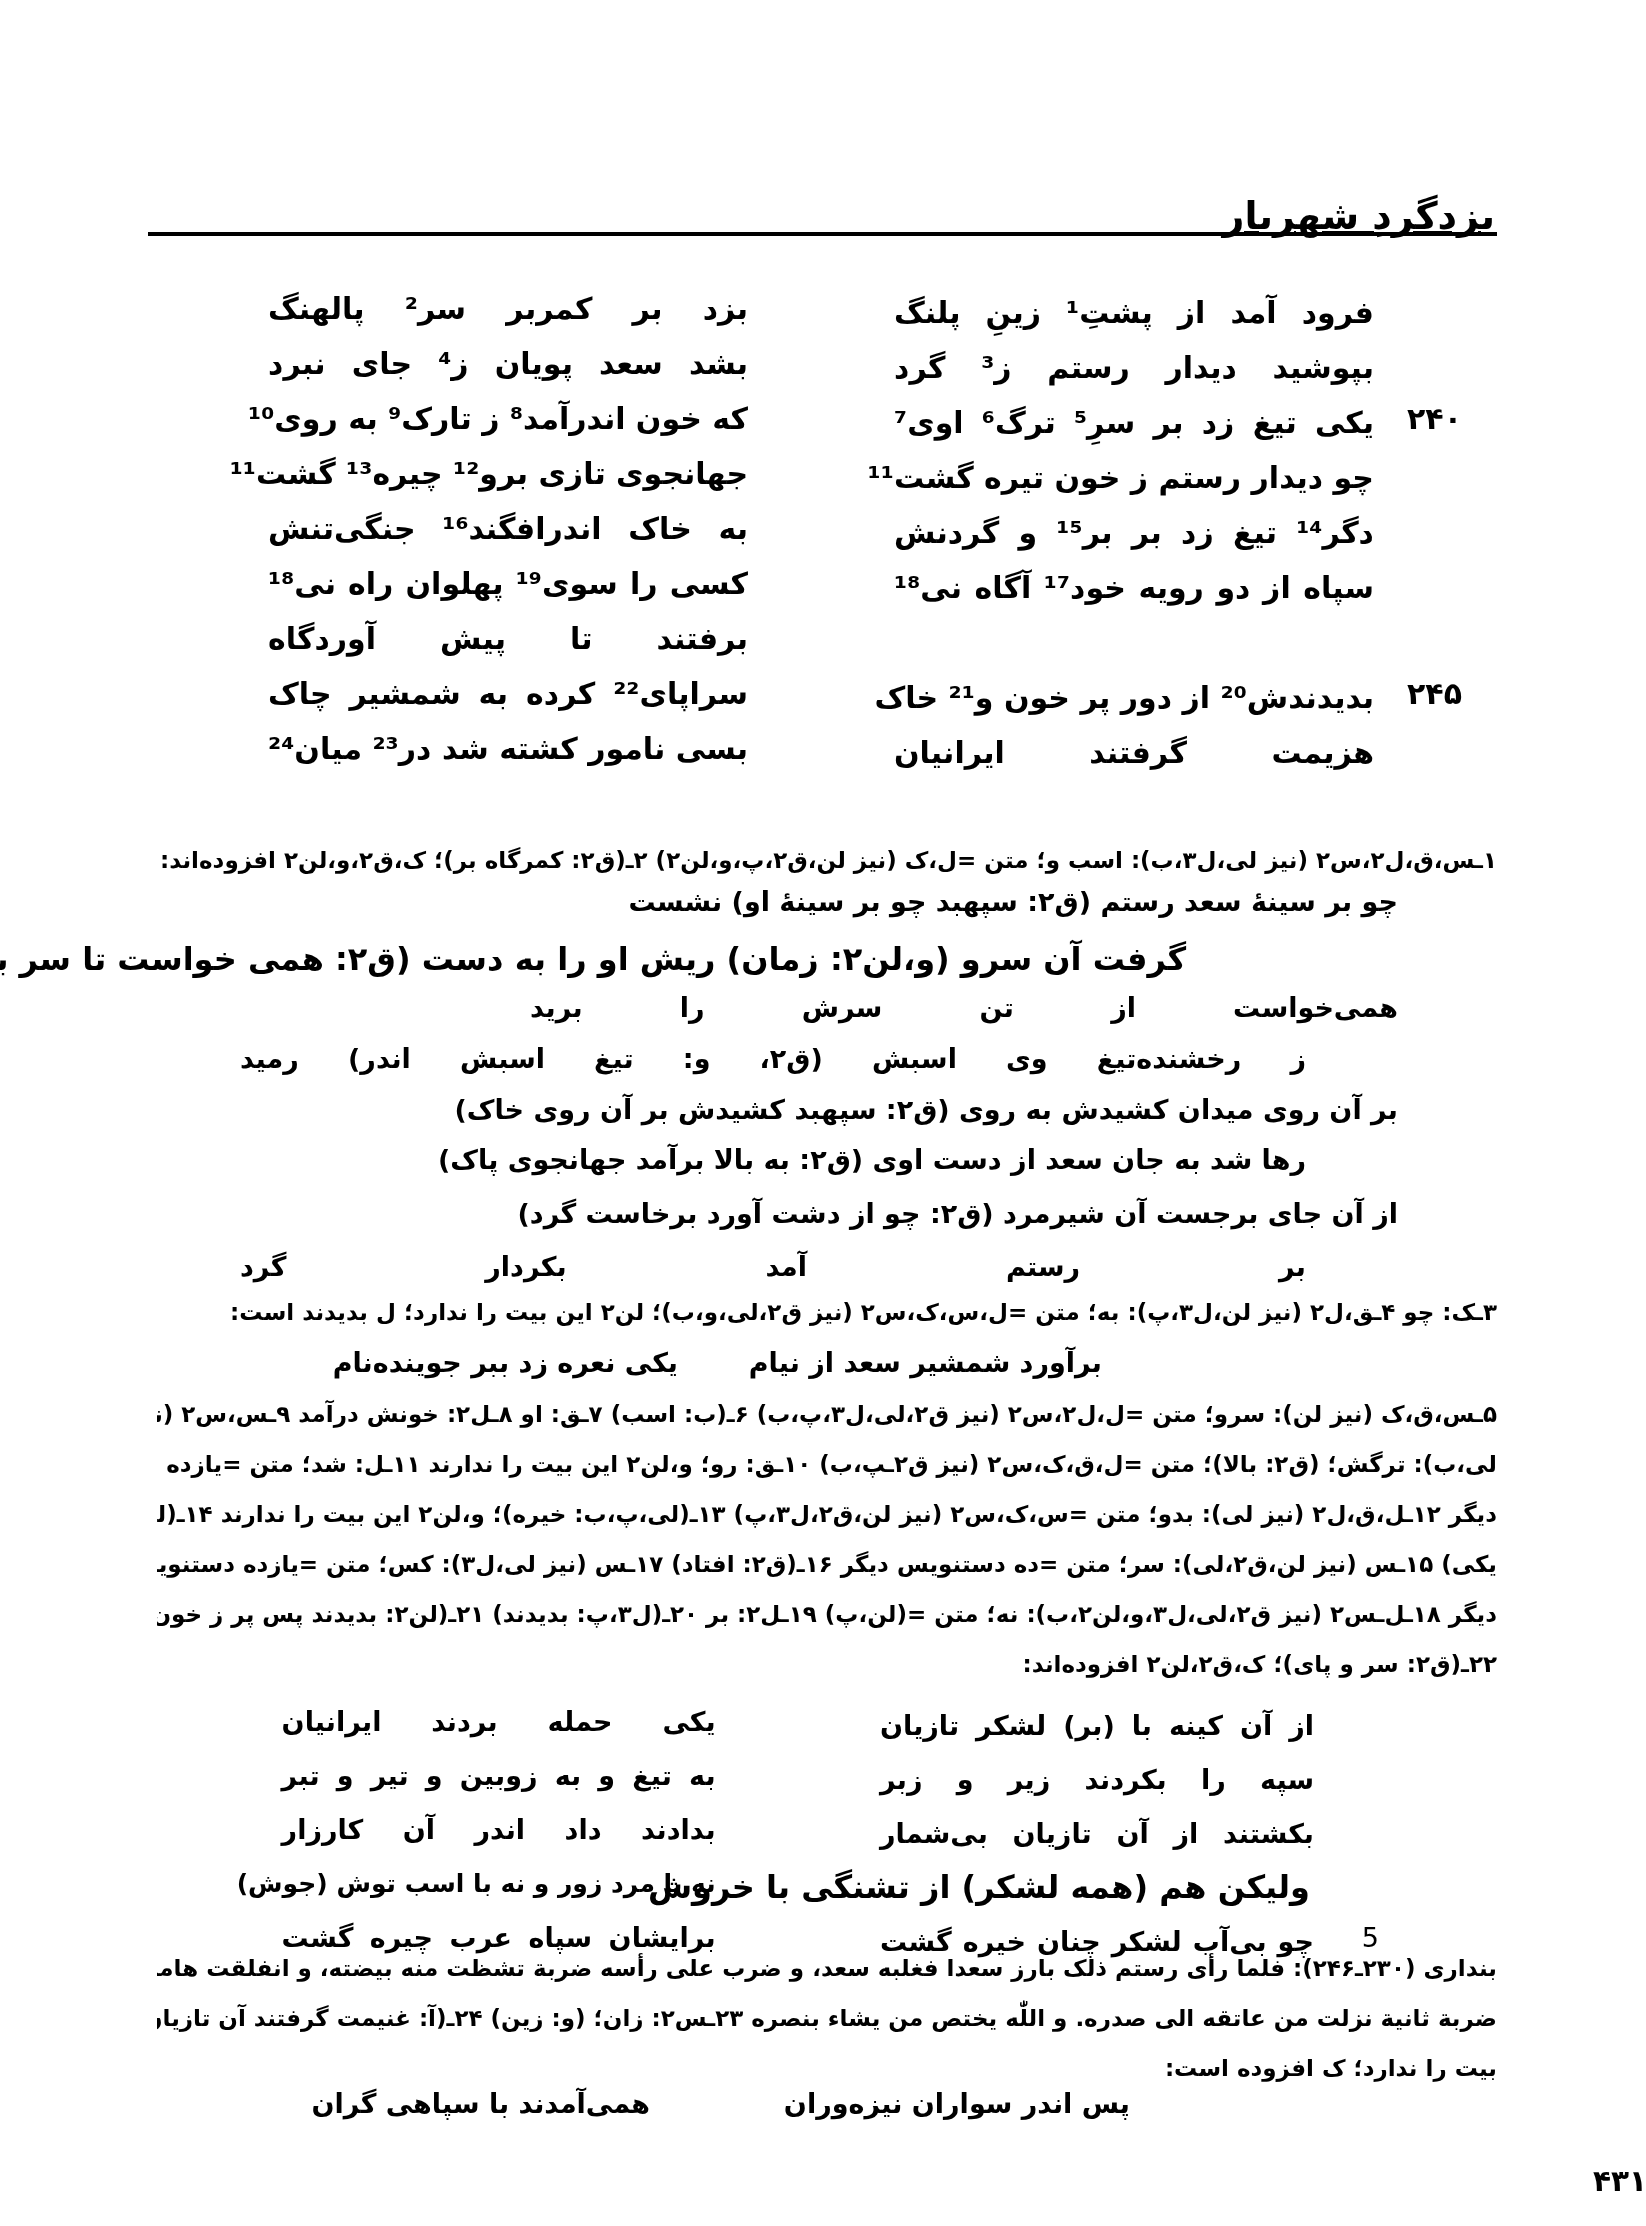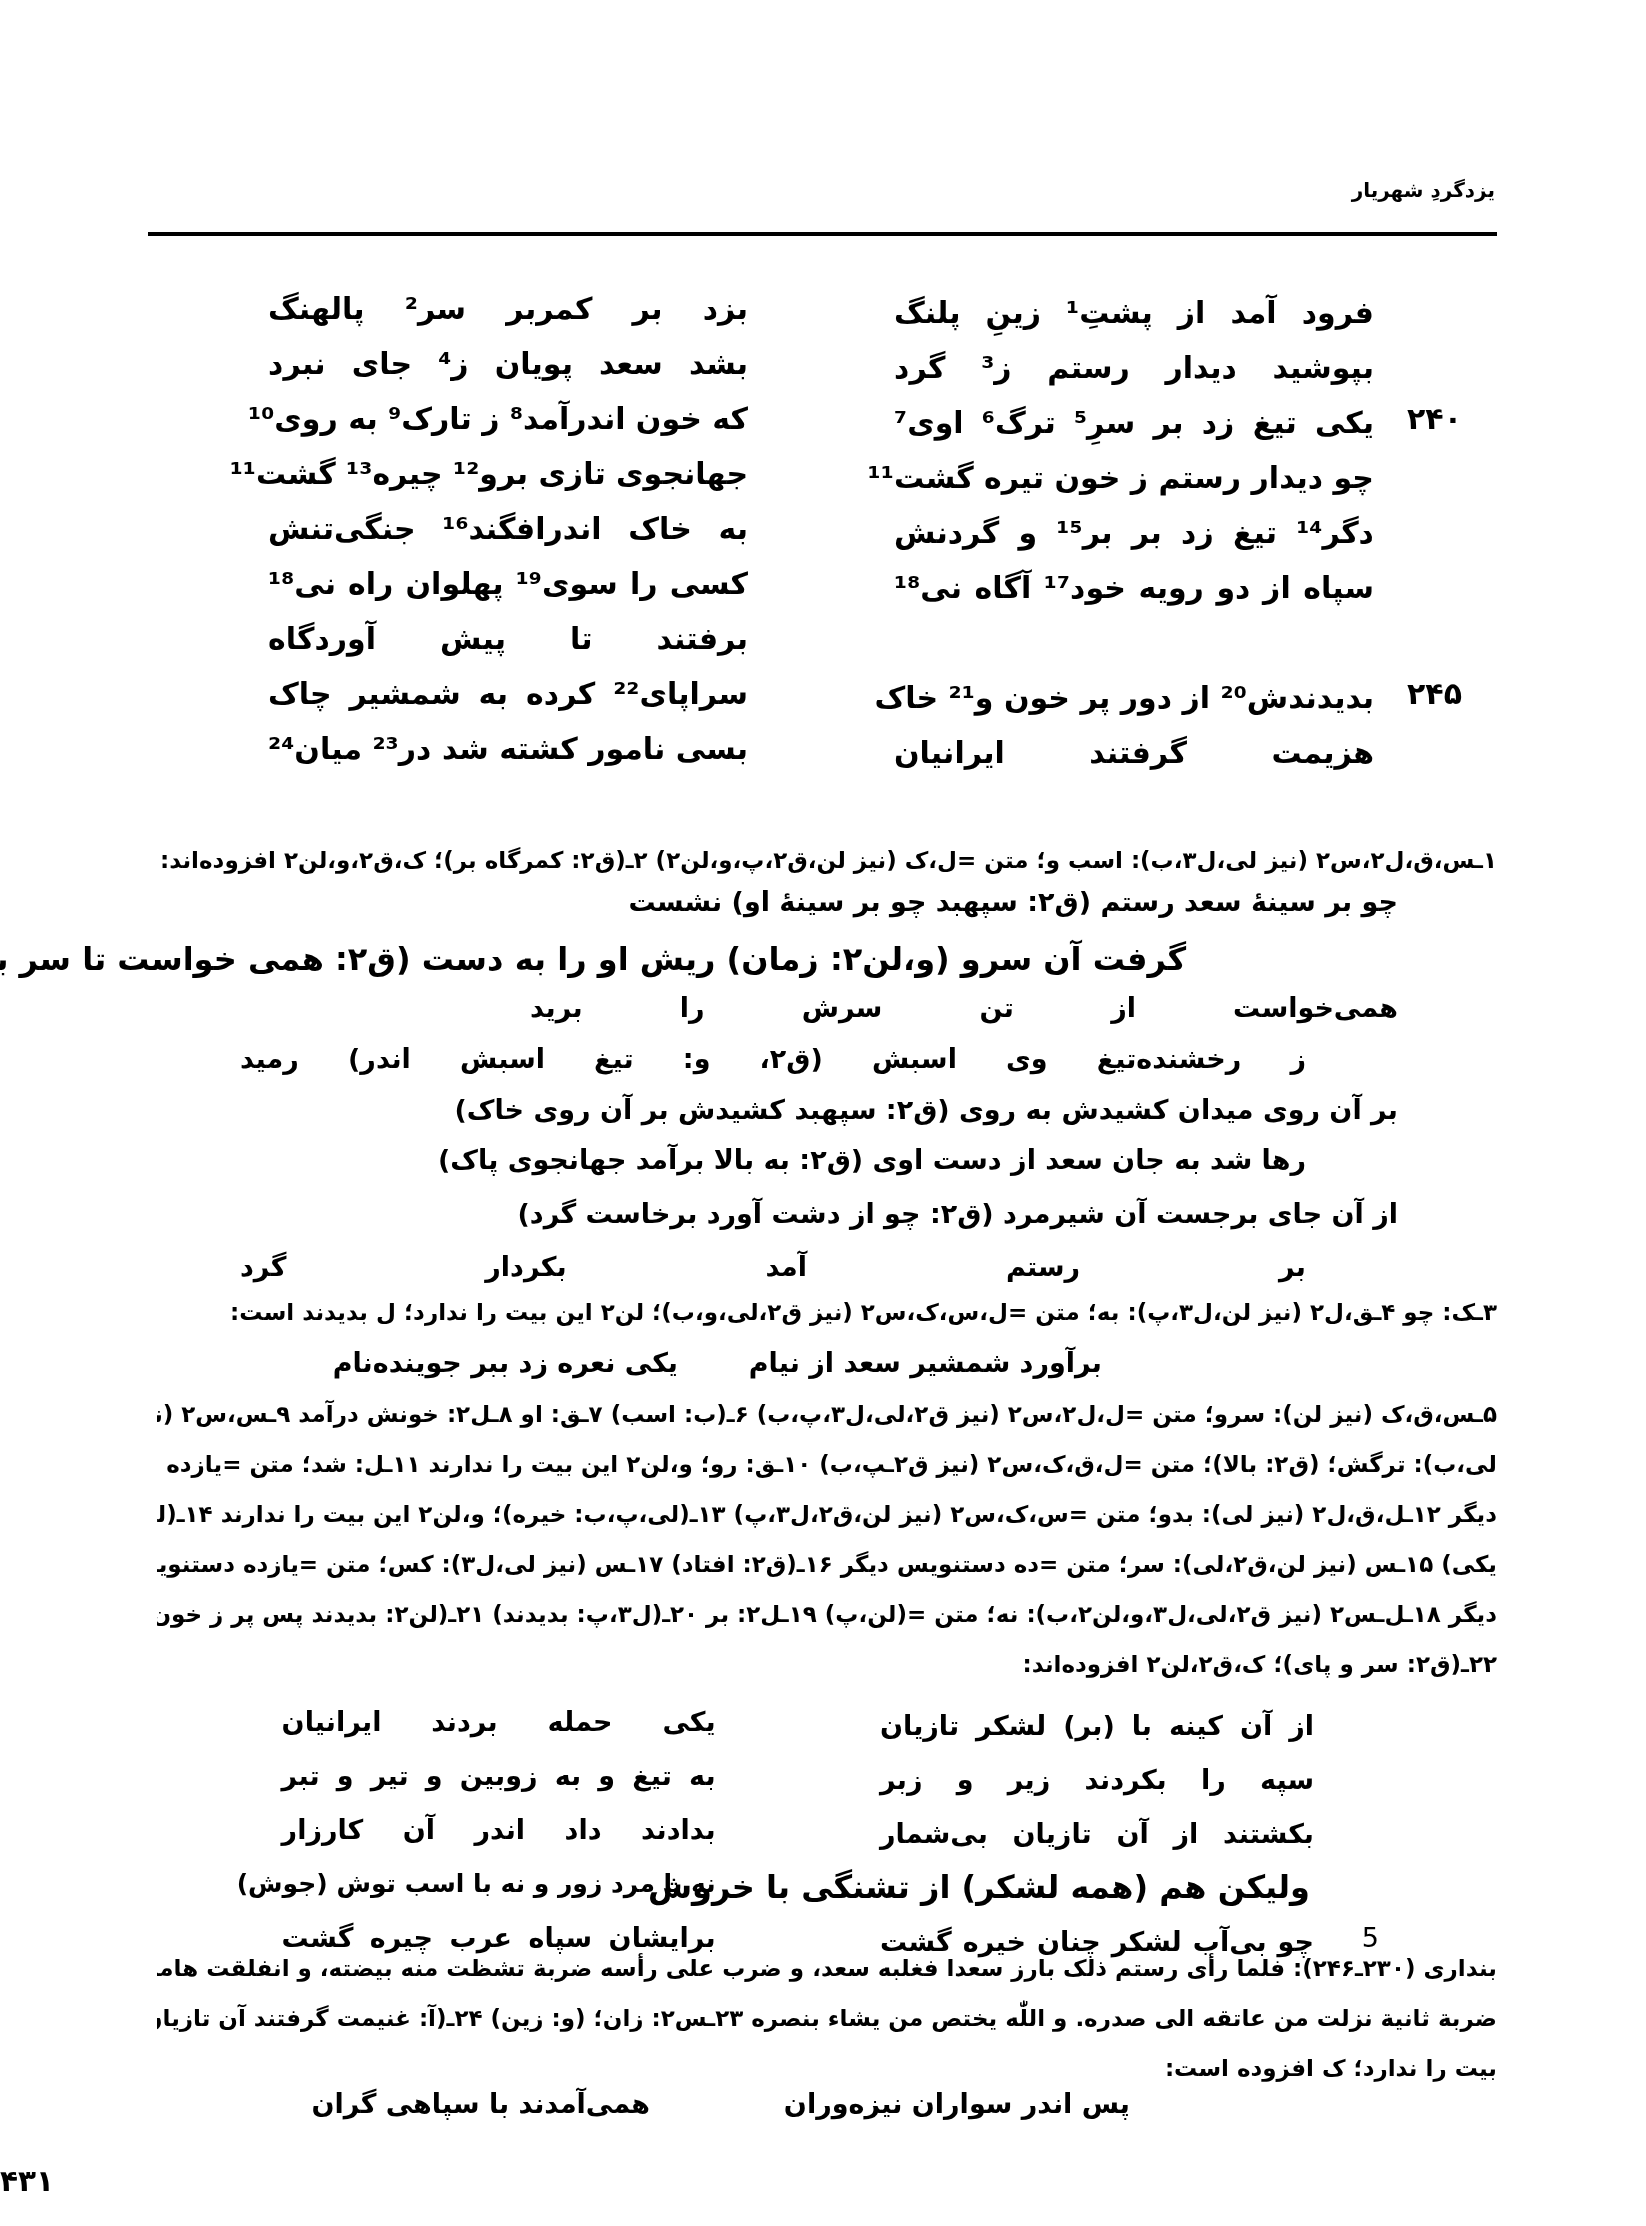--- a/index.html
+++ b/index.html
@@ -1,30 +1,30 @@
 <!DOCTYPE html>
 <html style="font-size:14.8px"><head>
   <meta charset="utf-8">
   <style>
     html, body { margin: 0; padding: 0; background: #ffffff; }
     body { width: 1647px; height: 2226px; position: relative; overflow: hidden; color: #000; font-family: "DejaVu Sans", sans-serif; }
     .rtl { direction: rtl; unicode-bidi: embed; }
-    .header-title { position: absolute; right: 152px; top: 178px; font-size: 20px; font-weight: bold; }
+    .header-title { position: absolute; right: 152px; top: 194px; font-size: 38px; font-weight: bold; text-decoration: underline; }
     .header-rule { position: absolute; left: 148px; right: 150px; top: 232px; height: 3.7px; background: #000; }
     .verse-block { position: absolute; left: 231px; right: 185px; }
     .verse-row { position: relative; height: 55px; display: flex; flex-direction: row-reverse; align-items: center; }
     .hemistich { font-size: 30px; font-weight: bold; text-align: justify; text-align-last: justify; white-space: nowrap; direction: rtl; }
     .h-right { position: absolute; right: 88px; width: 480px; margin-top: 8px; }
     .h-left { position: absolute; left: 37px; width: 480px; }
     .verse-num { position: absolute; right: 0; font-size: 30px; font-weight: bold; direction: rtl; }
     .note { position: absolute; left: 157px; right: 150px; font-size: 23px; font-weight: bold; direction: rtl; text-align: justify; line-height: 50px; }
     .note-line { white-space: nowrap; overflow: hidden; }
     .quote-line { position: absolute; font-size: 27px; font-weight: bold; direction: rtl; white-space: nowrap; }
     .justified { text-align: justify; text-align-last: justify; }
-    .page-number { position: absolute; left: 0; right: 0; top: 2164px; text-align: left; font-size: 29.5px; font-weight: bold; }
+    .page-number { position: absolute; left: 0; right: 0; top: 2164px; text-align: right; font-size: 29.5px; font-weight: bold; }
   </style>
 </head>
 <body>
 
 <div class="header-title rtl">یزدگردِ شهریار</div>
 <div class="header-rule"></div>
 
 <div class="verse-block" style="top: 281px;">
   <div class="verse-row">
       <span class="verse-num"></span>

